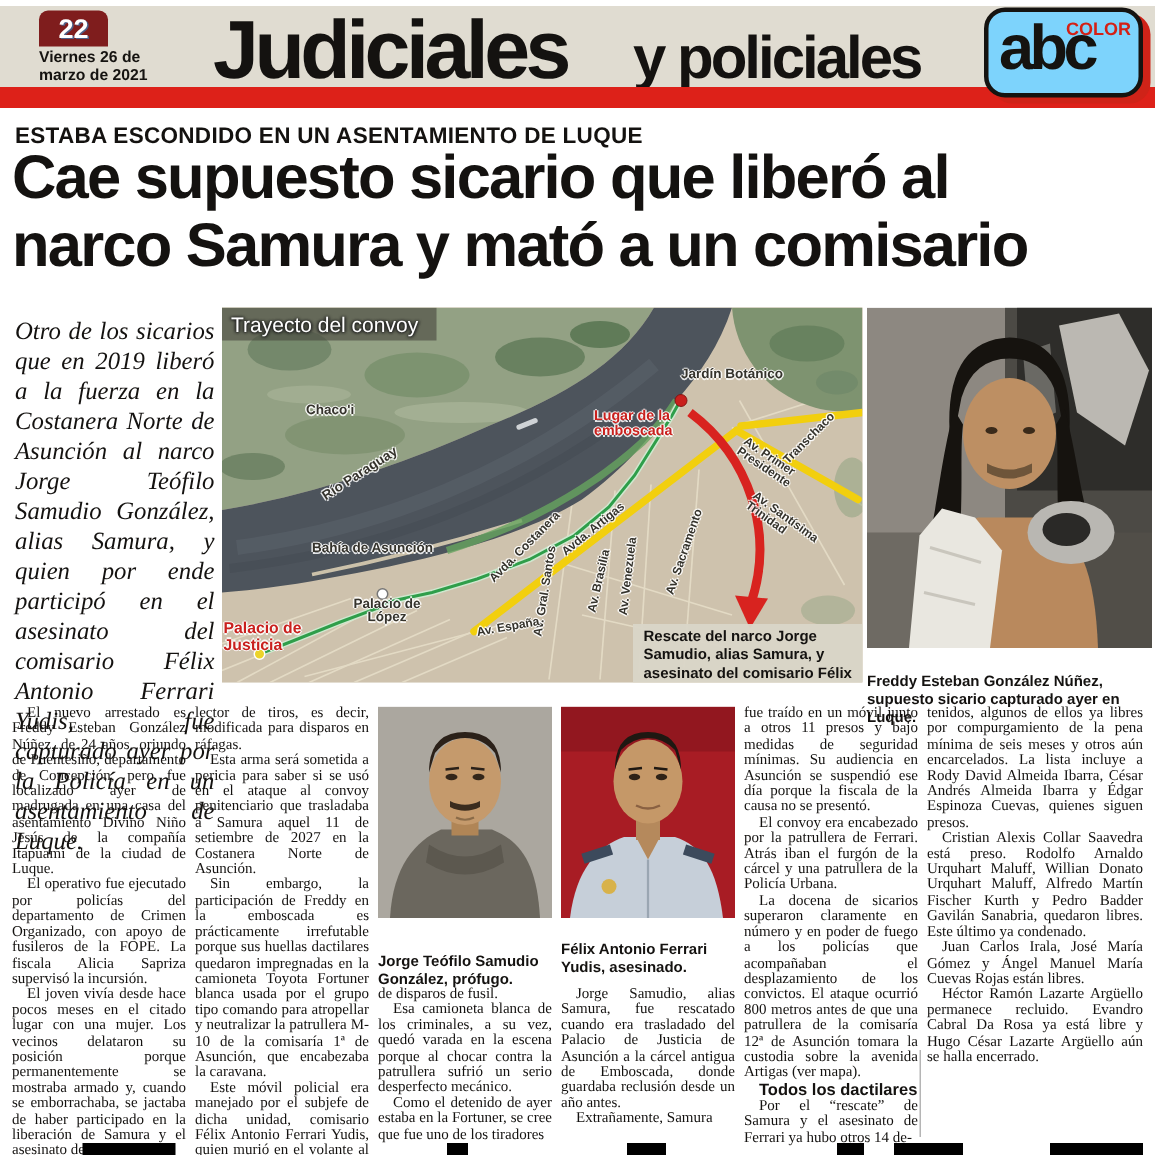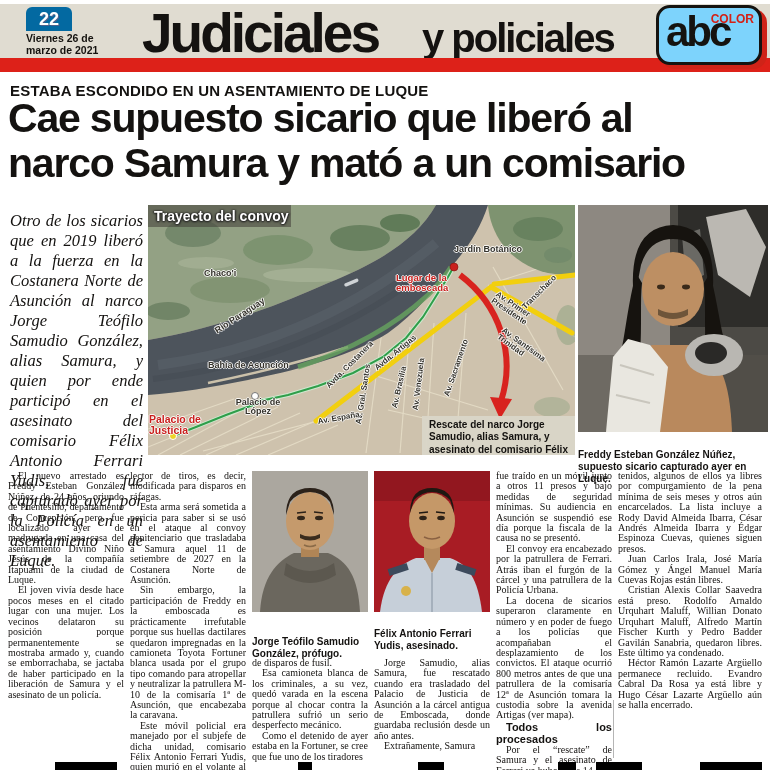--- a/index.html
+++ b/index.html
@@ -2,21 +2,21 @@
 <html><head>
 <meta charset="utf-8">
 <style>
   html,body{margin:0;padding:0;background:#888;}
   .page{position:relative;width:770px;height:770px;background:#fff;overflow:hidden;
         font-family:"Liberation Sans",sans-serif;color:#111;}
   .abs{position:absolute;}
 
   
   .top-band{left:0;top:4px;width:770px;height:54px;background:#e0dcd1;}
-  .page-tab{left:26px;top:7px;width:46px;height:24px;background:#0369a1;border-radius:6px 6px 0 0;
+  .page-tab{left:26px;top:7px;width:46px;height:24px;background:#7f1d1d;border-radius:6px 6px 0 0;
             color:#fff;font-weight:bold;font-size:18px;text-align:center;line-height:24px;
             text-shadow:1px 1px 0 #4e618a;}
   .date-label{left:26px;top:33px;font-weight:bold;font-size:10.5px;line-height:11.5px;white-space:pre-line;color:#151310;}
   .section-title{left:142px;top:1px;display:flex;align-items:baseline;color:#141210;gap:40px;}
   .section-main{font-size:55px;font-weight:bold;letter-spacing:-3px;}
   .section-sub{font-size:40px;font-weight:bold;letter-spacing:-2px;margin-left:4px;}
   .red-bar{left:0;top:58px;width:770px;height:14px;background:#dd2119;}
   .abc-logo{right:8px;top:5px;width:100px;height:54px;background:#7dd3fc;border:3px solid #151310;
             border-radius:14px;box-shadow:5px 4px 0 #cf2318;z-index:5;}
   .logo-abc{position:absolute;left:7px;top:0px;font-size:42px;font-weight:bold;letter-spacing:-3px;color:#151310;}
@@ -27,21 +27,21 @@
   .headline{left:8px;top:96px;width:760px;font-weight:bold;font-size:41px;line-height:45px;
             letter-spacing:-1.2px;white-space:pre-line;color:#141210;}
 
   
   .lead{left:10px;top:211px;width:133px;font-family:"Liberation Serif",serif;font-style:italic;
         font-size:16.5px;line-height:20px;text-align:justify;color:#141210;}
 
   
   .map{left:148px;top:205px;width:427px;height:250px;overflow:hidden;background:#cec2ad;}
   .map svg{position:absolute;left:0;top:0;}
-  .map-title{left:6px;top:3px;font-weight:bold;font-size:14px;color:#fff;
+  .map-title{left:6px;top:3px;font-weight:normal;font-size:14px;color:#fff;
              text-shadow:0 1px 2px #222,1px 0 2px #222,-1px 0 2px #222;}
   .map-label{position:absolute;font-weight:bold;font-size:8px;color:#35332c;white-space:pre-line;
              transform-origin:0 50%;line-height:1.05;
              text-shadow:-1px 0 0 rgba(255,255,255,.85),1px 0 0 rgba(255,255,255,.85),
                           0 -1px 0 rgba(255,255,255,.85),0 1px 0 rgba(255,255,255,.85);}
   .lbl-place{font-size:9px;}
   .lbl-red{color:#c9201d;font-size:9.5px;text-align:left;}
   .lbl-justicia{color:#c9201d;font-size:10.5px;line-height:1.05;}
   .map-callout{left:281px;top:214px;width:140px;font-weight:bold;font-size:10px;line-height:12.3px;color:#141210;}
 
@@ -207,20 +207,21 @@
       <polygon points="28,227 35,152 50,134 72,140 90,162 82,227" fill="#e9e7e0"></polygon>
       <path d="M42,160 L76,170 M38,190 L72,198" stroke="#c9c6bd" stroke-width="2" fill="none"></path>
       <ellipse cx="136" cy="150" rx="29" ry="21" fill="#b9b7b2"></ellipse>
       <ellipse cx="133" cy="148" rx="16" ry="11" fill="#2a2927"></ellipse>
     </svg>
   </div>
   <div class="abs cap cap-main">Freddy Esteban González Núñez, supuesto sicario capturado ayer en Luque.</div>
 
   <div class="col c1">
     <p>El nuevo arrestado es Freddy Esteban González Núñez, de 24 años, oriundo de Puentesiño, departamento de Concepción, pero fue localizado ayer de madrugada en una casa del asentamiento Divino Niño Jesús de la compañía Itapuamí de la ciudad de Luque.</p>
+    <p>El operativo fue ejecutado por policías del departamento de Crimen Organizado, con apoyo de fusileros de la FOPE. La fiscala Alicia Sapriza supervisó la incursión.</p>
     <p>El joven vivía desde hace pocos meses en el citado lugar con una mujer. Los vecinos delataron su posición porque permanentemente se mostraba armado y, cuando se emborrachaba, se jactaba de haber participado en la liberación de Samura y el asesinato de un policía.</p>
 
   </div>
   <div class="col c2">
     <p class="cont">lector de tiros, es decir, modificada para disparos en ráfagas.</p>
     <p>Esta arma será sometida a pericia para saber si se usó en el ataque al convoy penitenciario que trasladaba a Samura aquel 11 de setiembre de 2027 en la Costanera Norte de Asunción.</p>
     <p>Sin embargo, la participación de Freddy en la emboscada es prácticamente irrefutable porque sus huellas dactilares quedaron impregnadas en la camioneta Toyota Fortuner blanca usada por el grupo tipo comando para atropellar y neutralizar la patrullera M-10 de la comisaría 1ª de Asunción, que encabezaba la caravana.</p>
     <p>Este móvil policial era manejado por el subjefe de dicha unidad, comisario Félix Antonio Ferrari Yudis, quien murió en el volante al acusar un tiro de una ráfaga</p>
   </div>
 
@@ -269,27 +270,27 @@
     <p>Como el detenido de ayer estaba en la Fortuner, se cree que fue uno de los tiradores</p>
   </div>
   <div class="col c4">
     <p>Jorge Samudio, alias Samura, fue rescatado cuando era trasladado del Palacio de Justicia de Asunción a la cárcel antigua de Emboscada, donde guardaba reclusión desde un año antes.</p>
     <p>Extrañamente, Samura</p>
   </div>
   <div class="col c5">
     <p class="cont">fue traído en un móvil junto a otros 11 presos y bajo medidas de seguridad mínimas. Su audiencia en Asunción se suspendió ese día porque la fiscala de la causa no se presentó.</p>
     <p>El convoy era encabezado por la patrullera de Ferrari. Atrás iban el furgón de la cárcel y una patrullera de la Policía Urbana.</p>
     <p>La docena de sicarios superaron claramente en número y en poder de fuego a los policías que acompañaban el desplazamiento de los convictos. El ataque ocurrió 800 metros antes de que una patrullera de la comisaría 12ª de Asunción tomara la custodia sobre la avenida Artigas (ver mapa).</p>
-    <p class="subhead">Todos los procesados</p>
+    <p class="subhead">Todos los dactilares</p>
     <p>Por el “rescate” de Samura y el asesinato de Ferrari ya hubo otros 14 de-</p>
   </div>
   <div class="col c6">
     <p class="cont">tenidos, algunos de ellos ya libres por compurgamiento de la pena mínima de seis meses y otros aún encarcelados. La lista incluye a Rody David Almeida Ibarra, César Andrés Almeida Ibarra y Édgar Espinoza Cuevas, quienes siguen presos.</p>
+    <p>Cristian Alexis Collar Saavedra está preso. Rodolfo Arnaldo Urquhart Maluff, Willian Donato Urquhart Maluff, Alfredo Martín Fischer Kurth y Pedro Badder Gavilán Sanabria, quedaron libres. Este último ya condenado.</p>
     <p>Juan Carlos Irala, José María Gómez y Ángel Manuel María Cuevas Rojas están libres.</p>
-    <p>Cristian Alexis Collar Saavedra está preso. Rodolfo Arnaldo Urquhart Maluff, Willian Donato Urquhart Maluff, Alfredo Martín Fischer Kurth y Pedro Badder Gavilán Sanabria, quedaron libres. Este último ya condenado.</p>
     <p>Héctor Ramón Lazarte Argüello permanece recluido. Evandro Cabral Da Rosa ya está libre y Hugo César Lazarte Argüello aún se halla encerrado.</p>
   </div>
   <div class="abs col-rule"></div>
 
   <div class="abs frag" style="left:55px;width:62px;"></div>
   <div class="abs frag" style="left:298px;width:14px;"></div>
   <div class="abs frag" style="left:418px;width:26px;"></div>
   <div class="abs frag" style="left:558px;width:18px;"></div>
   <div class="abs frag" style="left:596px;width:46px;"></div>
   <div class="abs frag" style="left:700px;width:62px;"></div>

